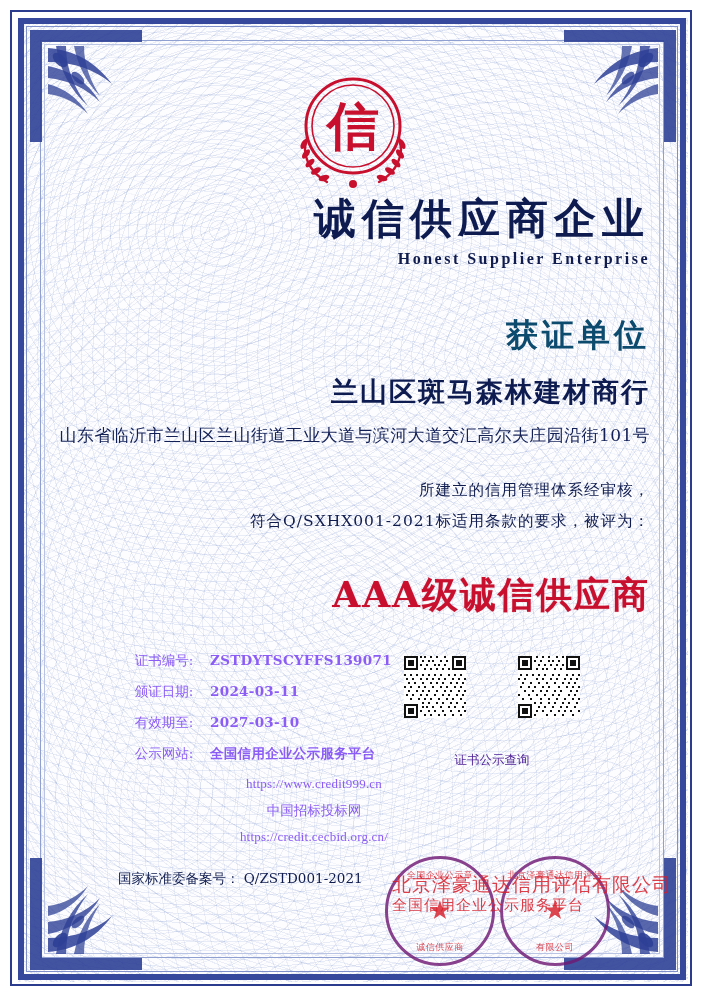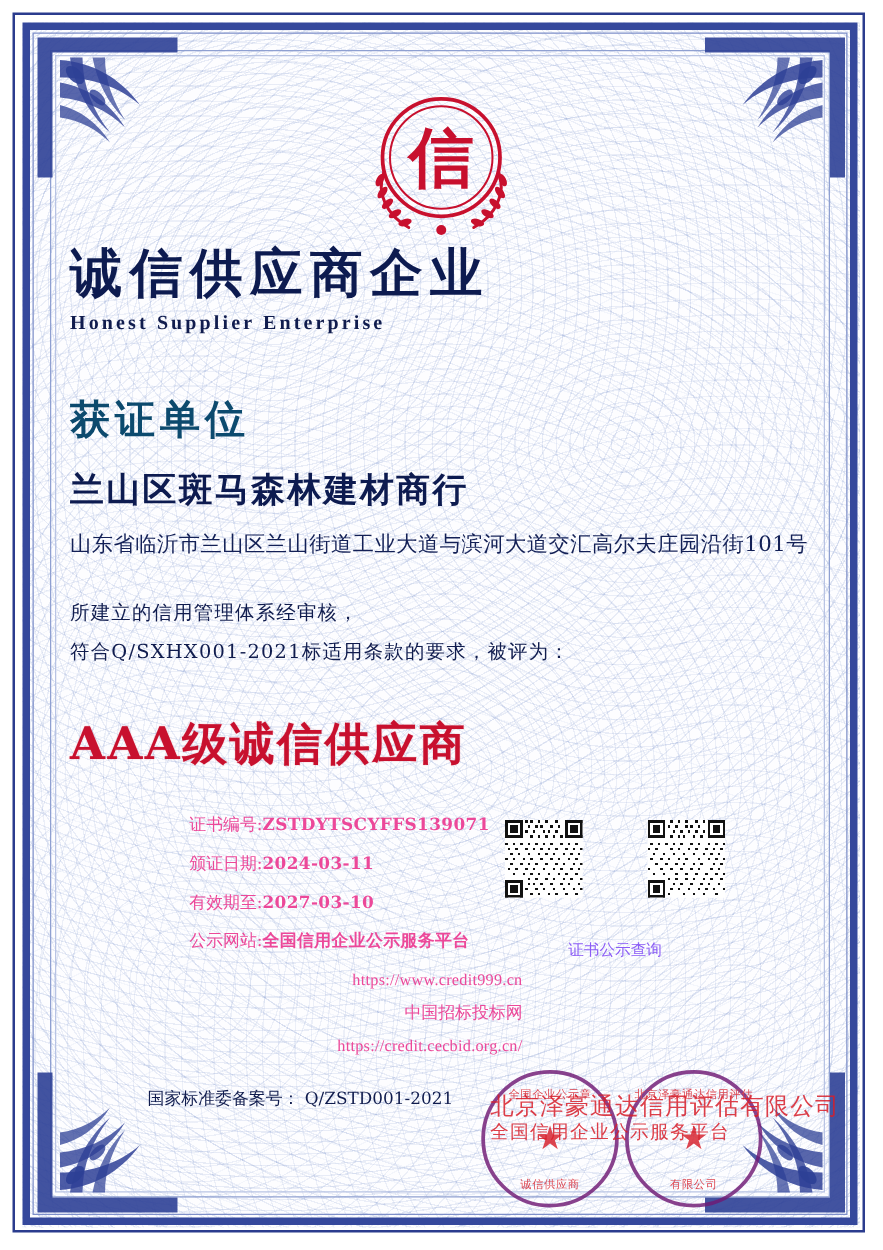--- a/index.html
+++ b/index.html
@@ -98,21 +98,21 @@
     height: 130px;
     text-align: center;
   }
 
   
   .content {
     position: absolute;
     left: 56px;
     top: 196px;
     width: 594px;
-    text-align: left;
+    text-align: right;
   }
   .title-cn {
     font-size: 42px;
     font-weight: bold;
     letter-spacing: 6px;
     color: #0d1b50;
     line-height: 1.1;
     font-family: "DejaVu Serif", serif;
   }
   .title-en {
@@ -163,23 +163,23 @@
     font-family: "DejaVu Serif", serif;
     text-shadow: 0 0 1px rgba(200,16,46,0.5);
   }
 
   
   .details {
     position: absolute;
     left: 118px;
     top: 650px;
     width: 300px;
-    text-align: right;
+    text-align: center;
     font-size: 13.5px;
-    color: #ec4899;
+    color: #8b5cf6;
     font-family: "DejaVu Serif", serif;
     line-height: 1.55;
   }
   .det-row {
     display: flex;
     align-items: baseline;
     margin-bottom: 10px;
     white-space: nowrap;
   }
   .det-label {
@@ -223,21 +223,21 @@
   }
   .qr1 { left: 404px; top: 656px; }
   .qr2 { left: 518px; top: 656px; }
   .qr-caption {
     position: absolute;
     left: 404px;
     top: 752px;
     width: 176px;
     text-align: center;
     font-size: 12.5px;
-    color: #8b5cf6;
+    color: #4c1d95;
     font-family: "DejaVu Serif", serif;
   }
 
   
   .seal {
     position: absolute;
     border: 3px solid #701a75;
     border-radius: 50%;
     color: #d81e2a;
     opacity: 0.82;

